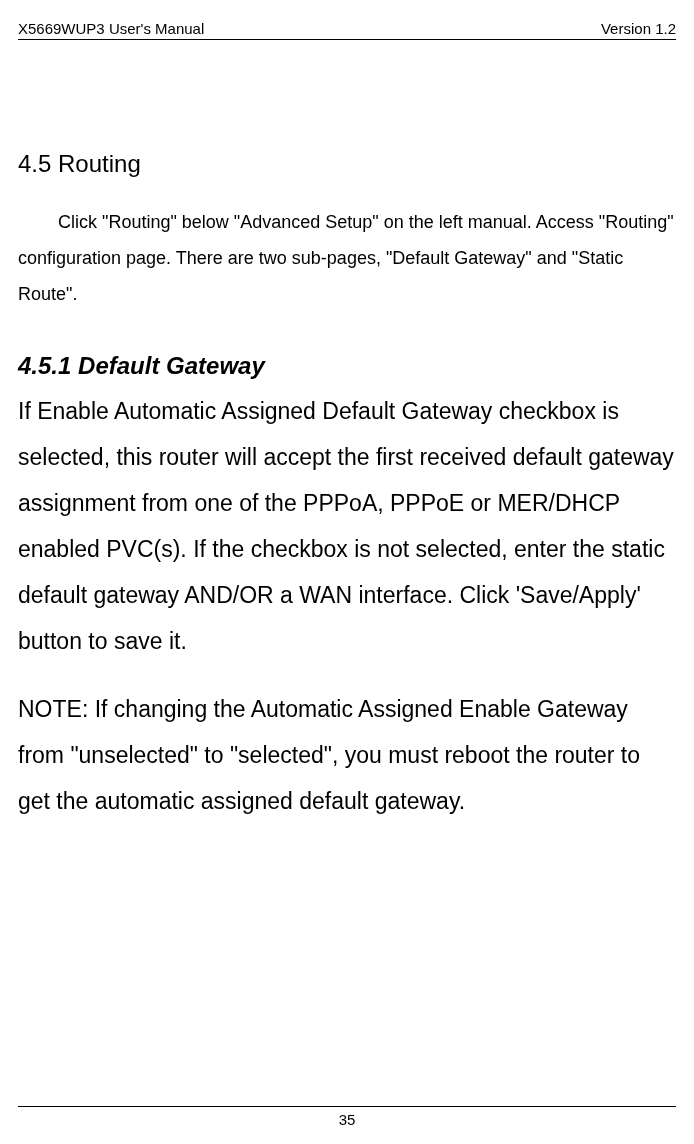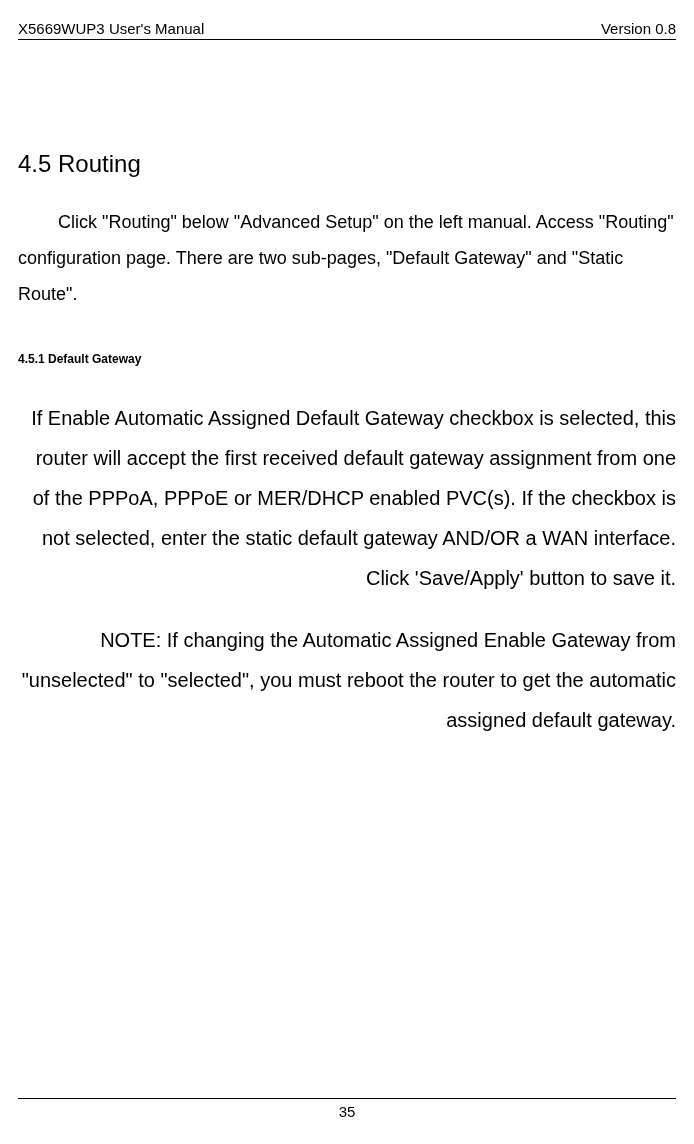--- a/index.html
+++ b/index.html
@@ -32,47 +32,47 @@
     }
     .body-para {
       font-size: 18px;
       line-height: 2.0;
       margin-bottom: 40px;
     }
     .body-para.indent {
       text-indent: 40px;
     }
     .sub-heading {
-      font-size: 12px;
+      font-size: 24px;
       font-weight: bold;
-      margin-bottom: 32px;
+      margin-bottom: 8px;
+      font-style: italic;
     }
     .body-para2 {
-      font-size: 20px;
+      font-size: 23px;
       line-height: 2.0;
       margin-bottom: 22px;
-      text-align: right;
     }
     .footer {
       position: absolute;
-      bottom: 24px;
+      bottom: 16px;
       left: 18px;
       right: 18px;
       border-top: 1px solid #000;
       text-align: center;
       font-size: 15px;
       padding-top: 4px;
     }
   </style>
 </head>
 <body>
 
 <div class="header">
   <span>X5669WUP3 User's Manual</span>
-  <span>Version 0.8</span>
+  <span>Version 1.2</span>
 </div>
 
 <h2 class="section-heading">4.5 Routing</h2>
 <p class="body-para indent">Click "Routing" below "Advanced Setup" on the left manual. Access "Routing" configuration page. There are two sub-pages, "Default Gateway" and "Static Route".</p>
 
 <h3 class="sub-heading">4.5.1 Default Gateway</h3>
 
 <p class="body-para2">If Enable Automatic Assigned Default Gateway checkbox is selected, this router will accept the first received default gateway assignment from one of the PPPoA, PPPoE or MER/DHCP enabled PVC(s). If the checkbox is not selected, enter the static default gateway AND/OR a WAN interface. Click 'Save/Apply' button to save it.</p>
 
 <p class="body-para2">NOTE: If changing the Automatic Assigned Enable Gateway from "unselected" to "selected", you must reboot the router to get the automatic assigned default gateway.</p>

